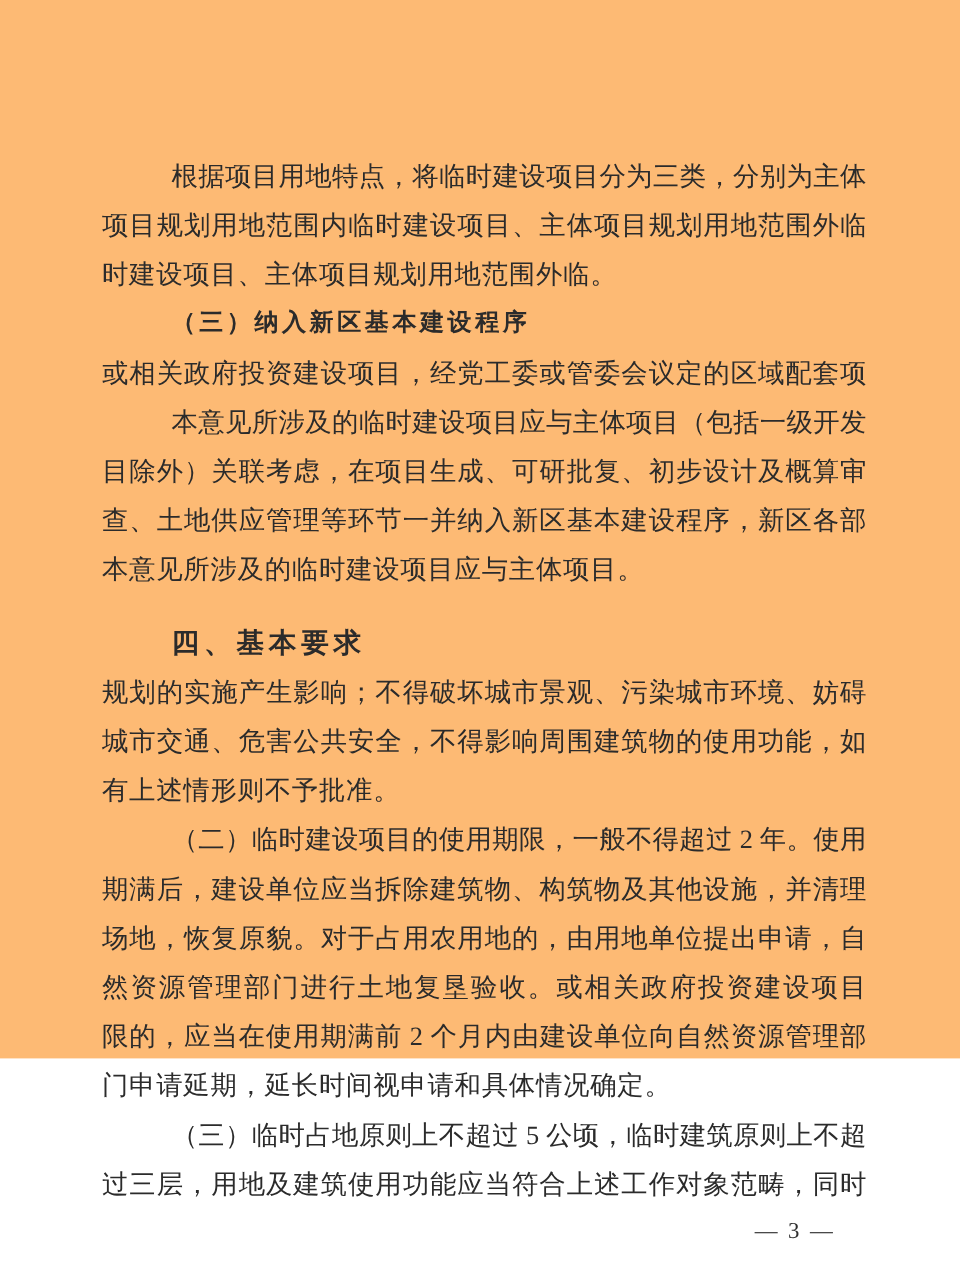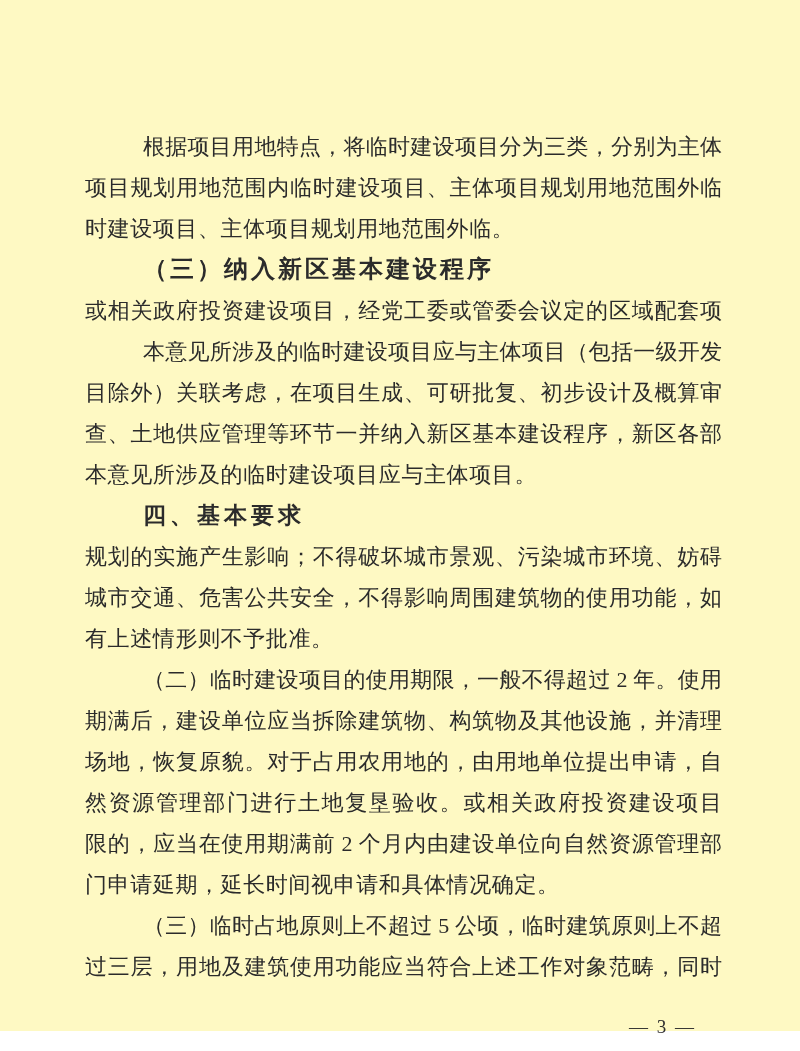--- a/index.html
+++ b/index.html
@@ -6,22 +6,22 @@
   html, body {
     width: 800px;
     height: 1051px;
     background: #ffffff;
     font-family: "Liberation Serif", "DejaVu Serif", serif;
     overflow: hidden;
   }
   .page {
     position: relative;
     width: 800px;
-    height: 1031px;
-    background: #fef9c3;
+    height: 882px;
+    background: #fdba74;
   }
   .content {
     position: absolute;
     left: 85px;
     top: 126px;
     width: 637px;
   }
   .line {
     height: 41px;
     line-height: 41px;
@@ -34,28 +34,29 @@
     white-space: normal;
     text-align: justify;
     text-align-last: justify;
     letter-spacing: 0;
   }
   .line.indent {
     text-indent: 58px;
   }
   .line.heading-kaiti {
     font-weight: bold;
-    font-size: 24px;
+    font-size: 20px;
     letter-spacing: 3px;
   }
   .line.heading-hei {
     font-family: Liberation Sans, sans-serif;
     font-weight: bold;
     font-size: 23px;
     letter-spacing: 4px;
+    margin-top: 20px;
   }
   .text-cursor {
     display: inline-block;
     width: 0;
     border-left: 2px solid #1f1f1f;
     height: 27px;
     vertical-align: -6px;
   }
   .page-number {
     position: absolute;

